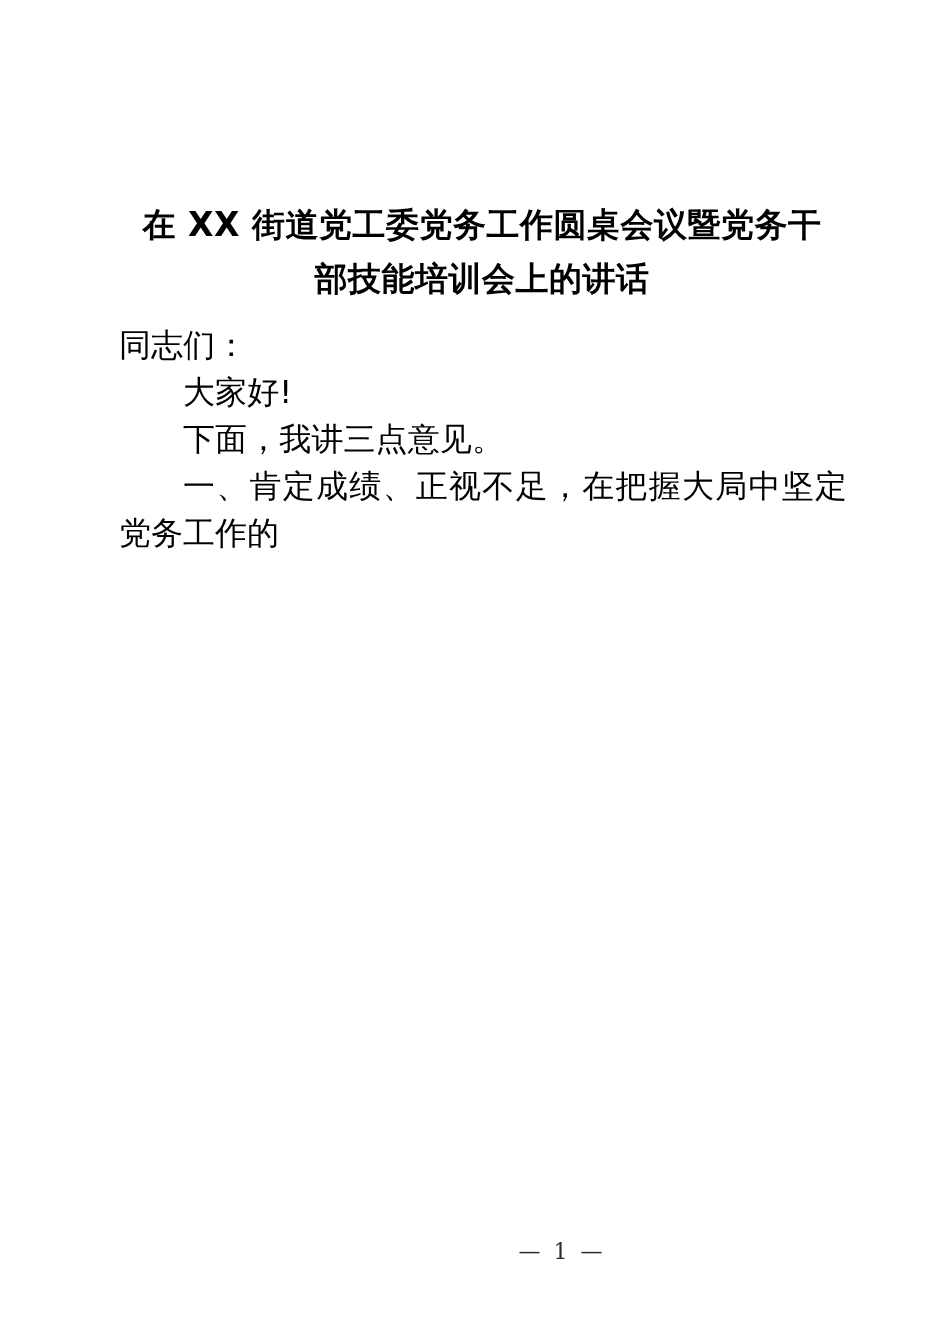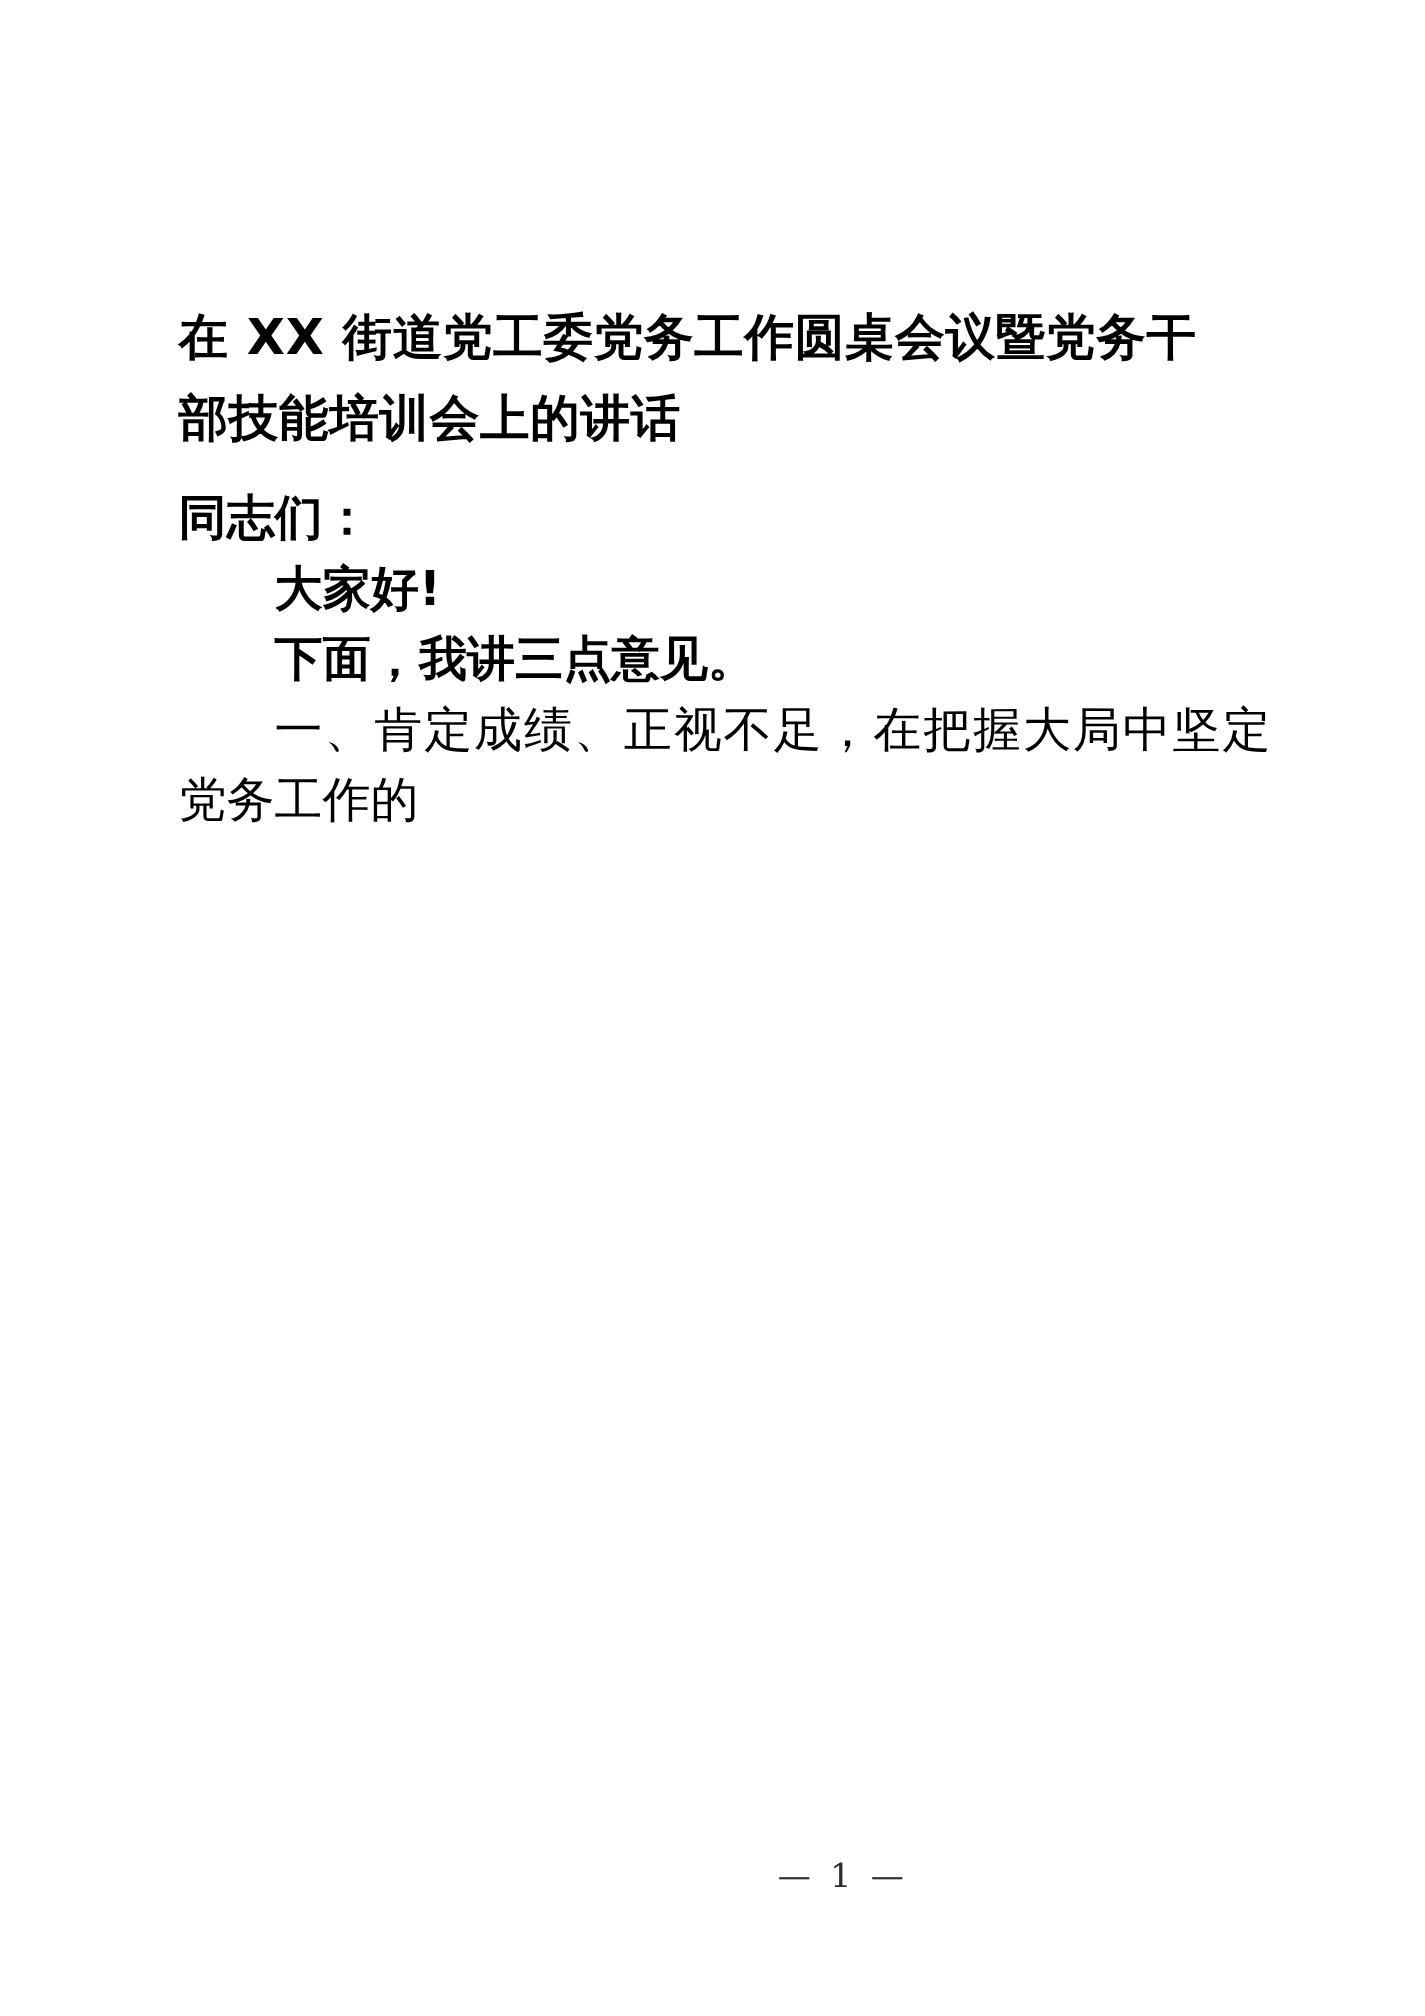--- a/index.html
+++ b/index.html
@@ -24,20 +24,21 @@
     height: 1344px;
     background: #ffffff;
   }
 
   
   .doc-title {
     position: absolute;
     left: 119px;
     top: 176px;
     width: 726px;
+    text-align: center;
     font-size: 33px;
     line-height: 54px;
     font-weight: 700;
     letter-spacing: 0.5px;
     font-family: "DejaVu Sans", "Liberation Sans", sans-serif;
     white-space: pre-line;
   }
 
   
   .body-block {
@@ -53,26 +54,24 @@
     font-weight: 400;
     text-align: justify;
     text-justify: inter-character;
     margin: 0;
     letter-spacing: 0.1px;
     font-family: "DejaVu Sans", "Liberation Sans", sans-serif;
   }
 
   .para.salutation {
     text-indent: 0;
-    font-weight: bold;
   }
 
   .para.indent {
     text-indent: 64px;
-    font-weight: bold;
   }
 
   .para.heading {
     text-indent: 64px;
     font-weight: 400;
     letter-spacing: 0px;
   }
 
   
   .footer {

